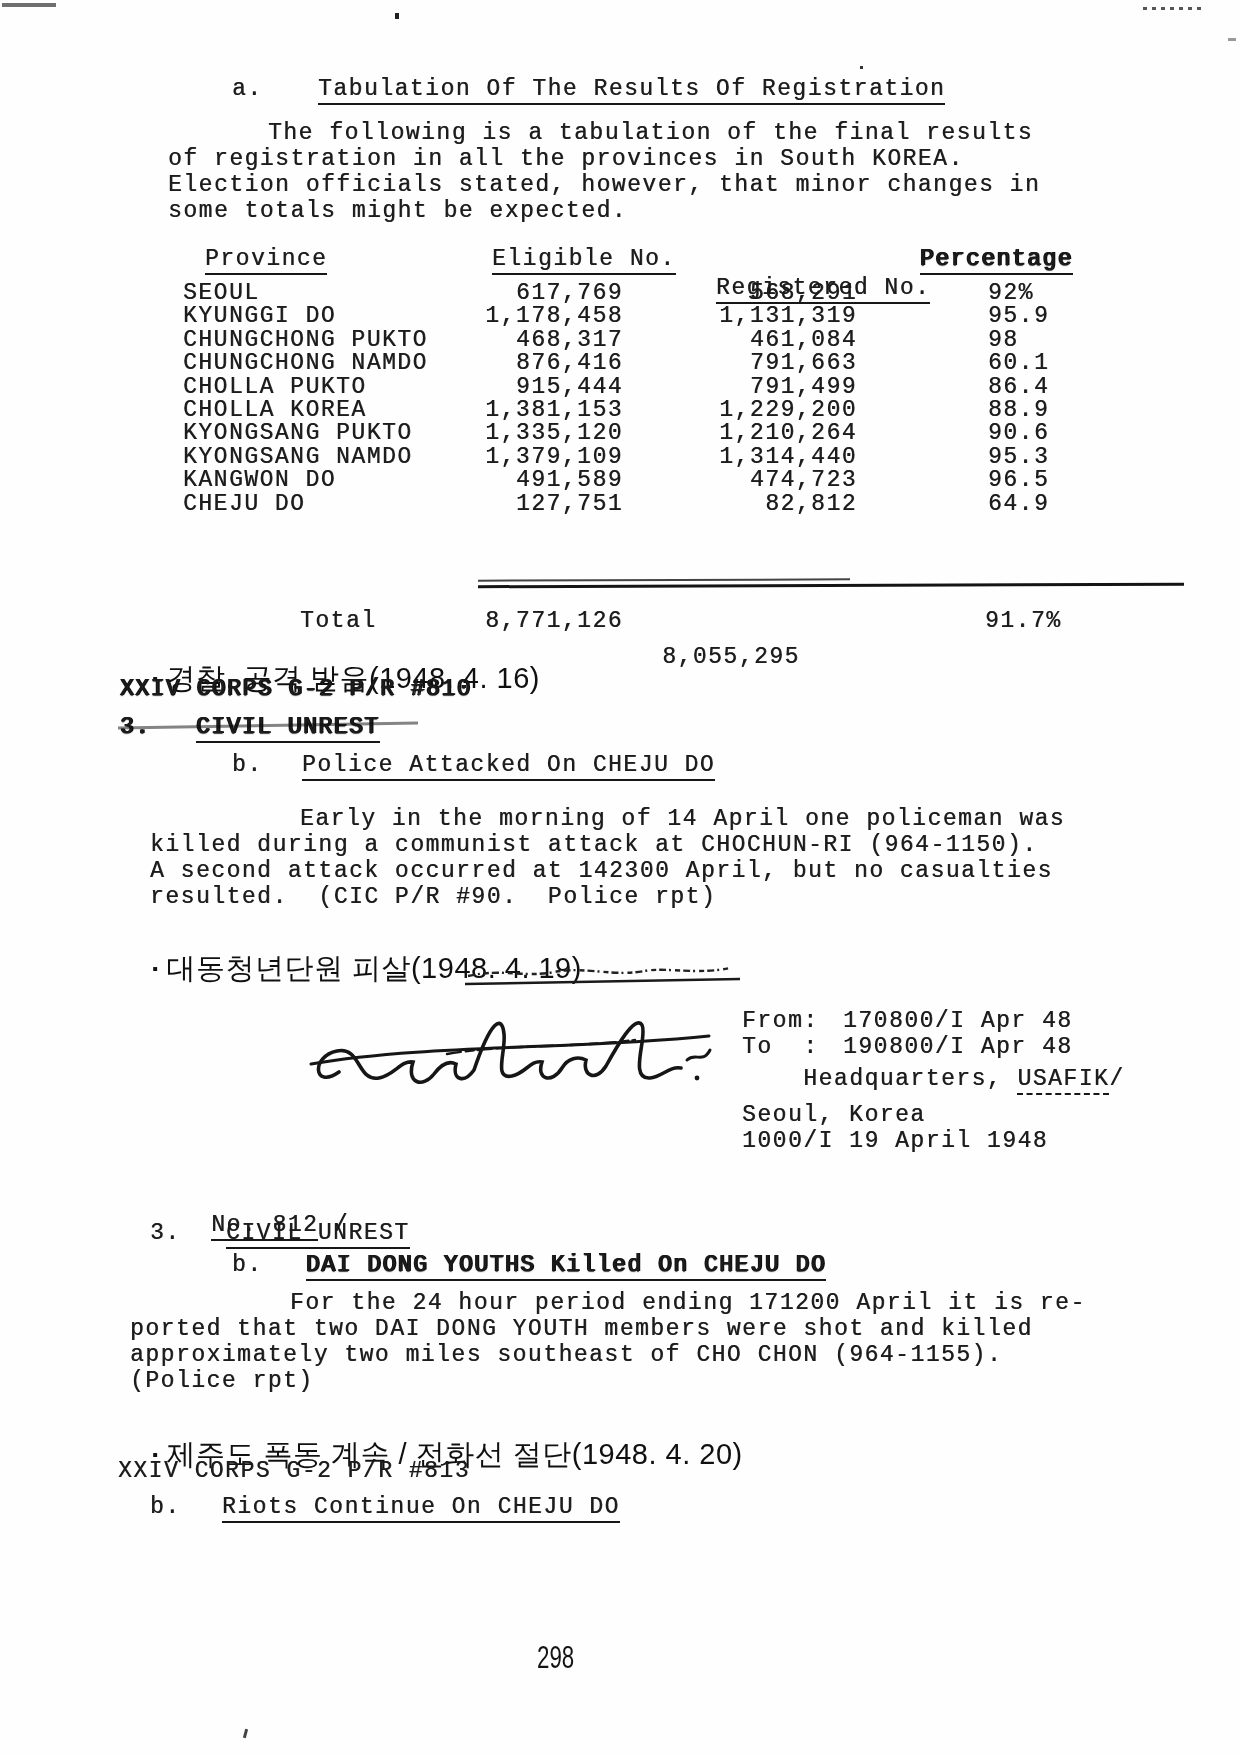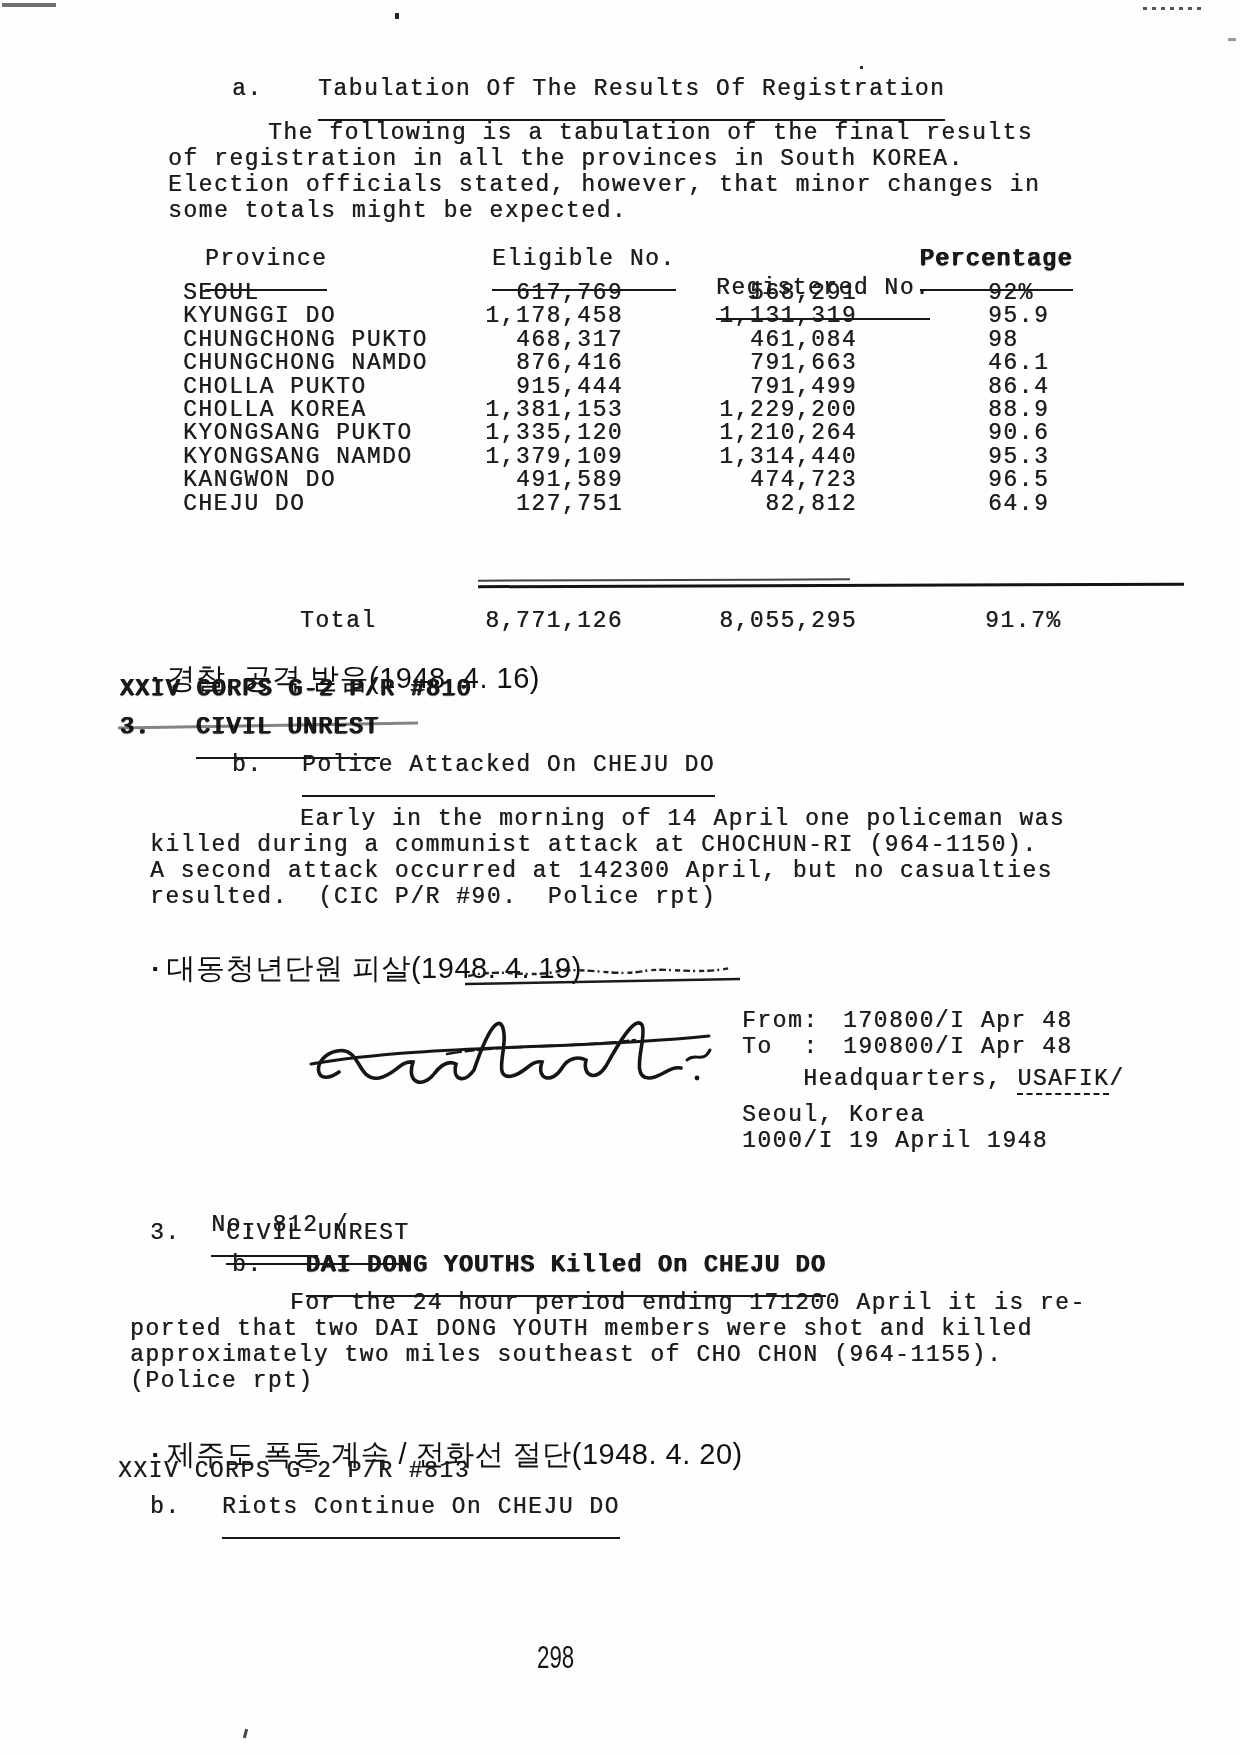--- a/index.html
+++ b/index.html
@@ -1,21 +1,21 @@
 <!DOCTYPE html>
 <html><head>
 <meta charset="utf-8">
 <style>
   html,body{margin:0;padding:0;background:#ffffff;}
   .page{position:relative;width:1240px;height:1755px;background:#fefefe;overflow:hidden;
         font-family:"Liberation Mono",monospace;color:#1a1a1a;}
   .abs{position:absolute;white-space:pre;}
   .tw{font-family:"Liberation Mono",monospace;font-size:23px;letter-spacing:1.5px;
       color:#1c1c1c;text-shadow:0.5px 0 0 rgba(20,20,20,.75);}
-  .u{border-bottom:2.5px solid #171717;padding-bottom:17px;}
+  .u{border-bottom:2.5px solid #171717;padding-bottom:1px;}
   .u-dash{border-bottom:2.5px dashed #171717;padding-bottom:1px;}
   .smudge{text-shadow:1.2px 0 0 #111,-0.7px 0 0 #111,0 0.8px 1px rgba(10,10,10,.8);}
   .para .tline{white-space:pre;line-height:26px;}
   .indent100 .tline:first-child{padding-left:100px;}
   .indent150 .tline:first-child{padding-left:150px;}
   .indent160 .tline:first-child{padding-left:160px;}
   .trows{position:absolute;top:282px;left:0;width:1240px;}
   .trow{position:relative;height:23.4px;}
   .cell{position:absolute;white-space:pre;line-height:23.4px;}
   .c1{left:183px;}
@@ -69,21 +69,21 @@
       <div class="trow">
       <span class="cell c1">CHUNGCHONG PUKTO</span>
       <span class="cell c2">468,317</span>
       <span class="cell c3">461,084</span>
       <span class="cell c4">98</span>
     </div>
       <div class="trow">
       <span class="cell c1">CHUNGCHONG NAMDO</span>
       <span class="cell c2">876,416</span>
       <span class="cell c3">791,663</span>
-      <span class="cell c4">46.1</span>
+      <span class="cell c4">60.1</span>
     </div>
       <div class="trow">
       <span class="cell c1">CHOLLA PUKTO</span>
       <span class="cell c2">915,444</span>
       <span class="cell c3">791,499</span>
       <span class="cell c4">86.4</span>
     </div>
       <div class="trow">
       <span class="cell c1">CHOLLA KOREA</span>
       <span class="cell c2">1,381,153</span>
@@ -114,21 +114,21 @@
       <span class="cell c3">82,812</span>
       <span class="cell c4">64.9</span>
     </div>
     </div>
 
   <div class="hr-line" style="left:478px;top:584px;width:706px;height:3px;"></div>
   <div class="hr-line" style="left:478px;top:579px;width:372px;height:2px;opacity:.8;"></div>
 
   <span class="abs tw" style="left:300px;top:608px;">Total</span>
   <span class="abs tw" style="left:375px;top:608px;width:248px;text-align:right;">8,771,126</span>
-  <span class="abs tw" style="left:605px;top:608px;width:252px;text-align:right;">8,055,295</span>
+  <span class="abs tw" style="left:605px;top:644px;width:252px;text-align:center;">8,055,295</span>
   <span class="abs tw" style="left:985px;top:608px;">91.7%</span>
 
   <div class="abs korean" style="left:118px;top:626px;">
     <span class="bullet">▪</span><span>경찰, 공격 받음(1948. 4. 16)</span>
   </div>
 
   <span class="abs tw smudge" style="left:120px;top:676px;">XXIV CORPS G-2 P/R #810</span>
   <span class="abs tw smudge" style="left:120px;top:714px;">3.</span>
   <span class="abs tw u smudge" style="left:196px;top:714px;">CIVIL UNREST</span>
   <div class="noise" style="left:118px;top:724px;width:300px;height:3px;background:rgba(10,10,10,.5);transform:rotate(-1deg);"></div>

